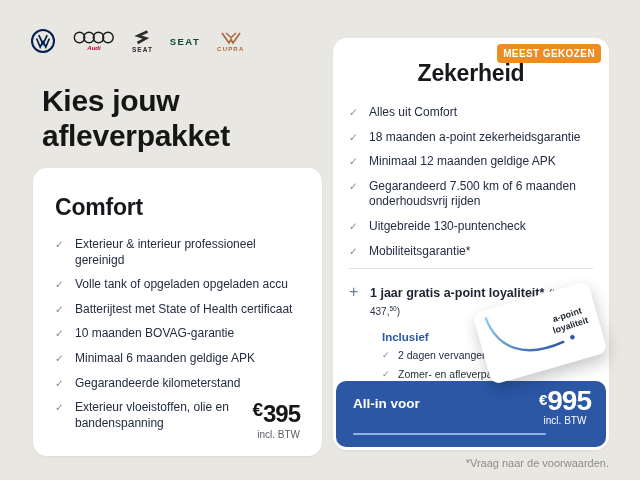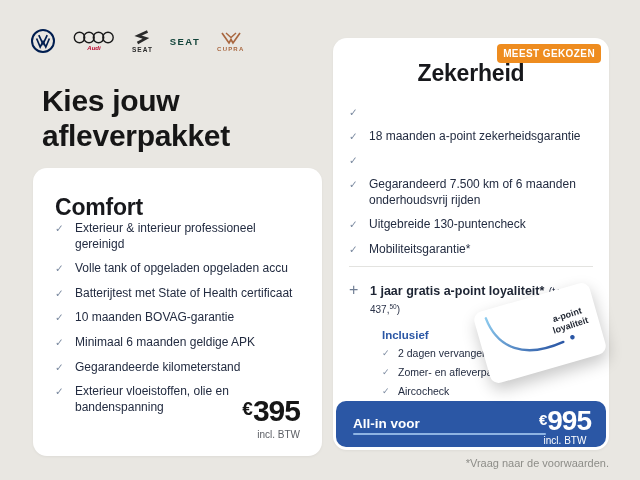--- a/index.html
+++ b/index.html
@@ -26,39 +26,39 @@
 
   
   .card {
     position:absolute; background:#ffffff; border-radius:14px;
     box-shadow:0 1px 3px rgba(0,0,0,0.05);
   }
   .card-comfort { left:33px; top:168px; width:289px; height:288px; padding:26px 20px 16px 22px; }
   .card-zekerheid { left:333px; top:38px; width:276px; height:412px; padding:20px 16px; }
 
   .card-title { font-size:23px; font-weight:700; color:#17181c; letter-spacing:-0.2px; }
-  .card-comfort .card-title { }
+  .card-comfort .card-title { margin-bottom:16px; }
   .card-zekerheid .card-title { margin-bottom:18px; margin-top:2px;text-align:center; }
 
   ul.features { list-style:none; }
   ul.features li { display:flex; gap:8px; margin-bottom:9px; font-size:12px; line-height:1.3; font-weight:500; color:#232c41; }
   .check { flex:0 0 12px; font-family:"DejaVu Sans", sans-serif; font-size:10.5px; color:#7b8aa0; line-height:1.4; }
   li.bold-item { font-weight:700; }
 
   
   .badge {
     position:absolute; top:6px; right:8px;
     background:#ee8c1f; color:#ffffff; font-size:10px; font-weight:700; letter-spacing:0.4px;
     padding:4px 6px; border-radius:4px;
   }
 
   
   .price-block { position:absolute; right:22px; bottom:16px; text-align:right; }
   .euro { font-size:19px; font-weight:600; color:#161616; vertical-align:6px; }
-  .amount { font-size:30px; font-weight:700; color:#161616; letter-spacing:-1px; }
+  .amount { font-size:24px; font-weight:700; color:#161616; letter-spacing:-1px; }
   .price-note { font-size:10px; color:#5a5d63; margin-top:1px; }
 
   
   .divider { border:none; border-top:1px solid #e3e3e0; margin:4px 0 14px 0; }
   .addon-row { display:flex; gap:9px; align-items:baseline; }
   .plus { font-size:16px; font-weight:400; color:#6f7d93; flex:0 0 12px; line-height:1; }
   .addon-title { font-size:12.5px; font-weight:700; color:#1d2433; }
   .addon-value { font-size:10px; font-weight:500; color:#2b3349; }
   .addon-value sup { font-size:6.5px; }
   .included-label { margin:12px 0 6px 33px; font-size:11.5px; font-weight:700; color:#2b57a5; }
@@ -73,21 +73,21 @@
     box-shadow:0 7px 16px rgba(0,0,0,0.22); z-index:3;
   }
   .loyalty-card svg { position:absolute; left:0; top:0; }
   .loyalty-text {
     position:absolute; right:10px; top:22px; text-align:center;
     font-size:9px; font-weight:700; color:#1e2430; line-height:1.25; transform:rotate(-2deg);
   }
 
   
   .price-bar {
-    position:absolute; left:3px; right:3px; bottom:3px; height:46px;
+    position:absolute; left:3px; right:3px; bottom:3px; height:66px;
     background:#2b57a5; border-radius:10px; z-index:1; color:#ffffff;
   }
   .price-bar .bar-label { position:absolute; left:17px; top:15px; font-size:13.5px; font-weight:700; }
   .bar-underline { position:absolute; left:17px; bottom:12px; width:193px; height:2px; background:#8fb4e3; border-radius:1px; }
   .bar-price { position:absolute; right:15px; top:4px; text-align:center; }
   .bar-price .euro { font-size:15px; color:#ffffff; vertical-align:5px; }
   .bar-price .amount { font-size:28px; color:#ffffff; }
   .bar-price .price-note { font-size:10px; color:#ffffff; margin-top:-2px; }
 
   
@@ -172,27 +172,29 @@
       <div class="price-note">incl. BTW</div>
     </div>
   </section>
 
   <section class="card card-zekerheid">
     <span class="badge">MEEST GEKOZEN</span>
     <h2 class="card-title">Zekerheid</h2>
     <ul class="features">
       <li class="bold-item">
           <span class="check">✓</span>
+          <span>Alles uit Comfort</span>
         </li>
       <li>
           <span class="check">✓</span>
           <span>18 maanden a-point zekerheidsgarantie</span>
         </li>
       <li>
           <span class="check">✓</span>
+          <span>Minimaal 12 maanden geldige APK</span>
         </li>
       <li>
           <span class="check">✓</span>
           <span>Gegarandeerd 7.500 km of 6 maanden onderhoudsvrij rijden</span>
         </li>
       <li>
           <span class="check">✓</span>
           <span>Uitgebreide 130-puntencheck</span>
         </li>
       <li>

